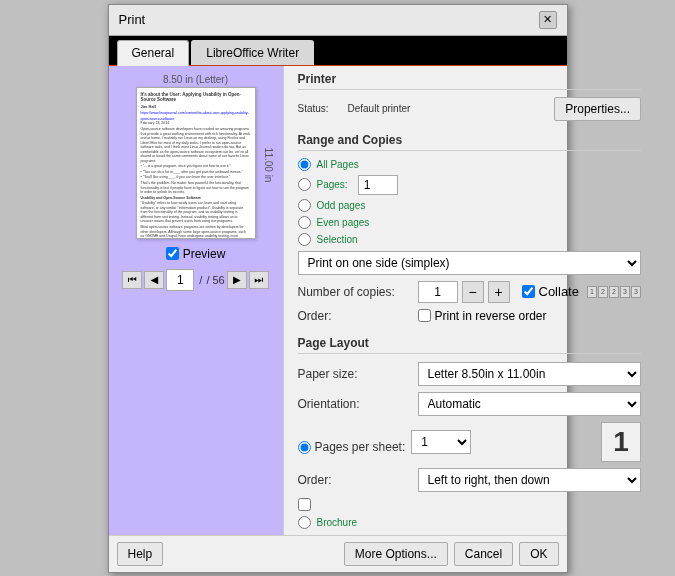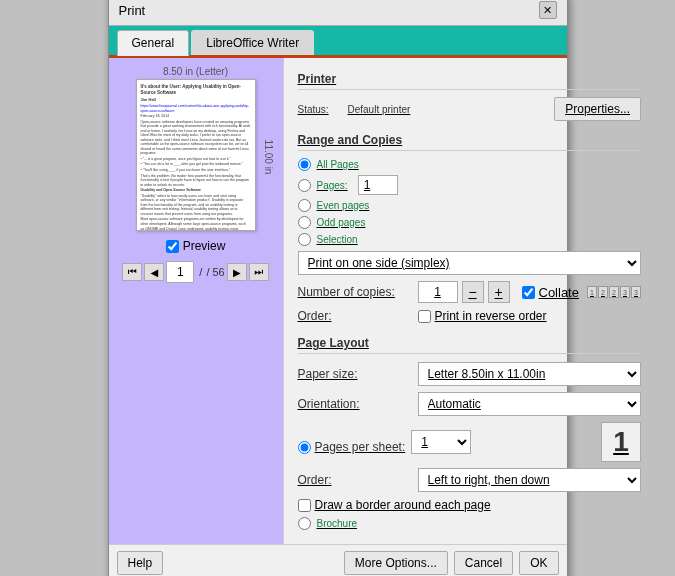--- a/index.html
+++ b/index.html
@@ -40,22 +40,22 @@
       border: 1px solid #999;
       border-radius: 2px;
       cursor: pointer;
       display: flex;
       align-items: center;
       justify-content: center;
       font-size: 11px;
     }
     .tabs {
       display: flex;
-      background: #14b8a6;
-      border-bottom: 3px solid #c2410c;
+      background: #000000;
+      border-bottom: 1px solid #c2410c;
       padding: 0 8px;
       padding-top: 4px;
     }
     .tab {
       padding: 5px 14px;
       cursor: pointer;
       border: 1px solid transparent;
       border-bottom: none;
       font-size: 12px;
       margin-right: 2px;
@@ -278,22 +278,21 @@
       border: 1px solid #aaa;
       text-align: center;
       font-size: 11px;
     }
     .page-of {
       font-size: 11px;
       color: #333;
     }
     .right-panel {
       flex: 1;
-      padding: 8px 6px;
-      text-decoration: underline;
+      padding: 0 6px;
     }
     .preview-checkbox-row {
       display: flex;
       align-items: center;
       gap: 4px;
       padding: 4px;
       font-size: 12px;
     }
     .bottom-bar {
       display: flex;
@@ -426,25 +425,25 @@
           <input type="radio" name="range" checked="" style="">
           <label>All Pages</label>
         </div>
         <div class="radio-row">
           <input type="radio" name="range" style="">
           <label>Pages:</label>
           <input type="text" value="1" style="width: 40px; margin-left: 4px;">
         </div>
         <div class="radio-row">
           <input type="radio" name="range" style="">
-          <label>Even pages</label>
+          <label>Odd pages</label>
         </div>
         <div class="radio-row">
           <input type="radio" name="range" style="">
-          <label>Odd pages</label>
+          <label>Even pages</label>
         </div>
         <div class="radio-row">
           <input type="radio" name="range" style="">
           <label>Selection</label>
         </div>
         <div class="field-row">
           <div class="field-control">
             <select>
               <option>Print on one side (simplex)</option>
             </select>
@@ -509,21 +508,20 @@
         <div class="field-row">
           <span class="field-label">Order:</span>
           <div class="field-control">
             <select>
               <option>Left to right, then down</option>
             </select>
           </div>
         </div>
         <div class="checkbox-row">
           <input type="checkbox" style="">
-          <span>Draw a border around each page</span>
         </div>
         <div class="radio-row">
           <input type="radio" name="layout" style="">
           <label>Brochure</label>
         </div>
       </div>
 
     </div>
   </div>
 

